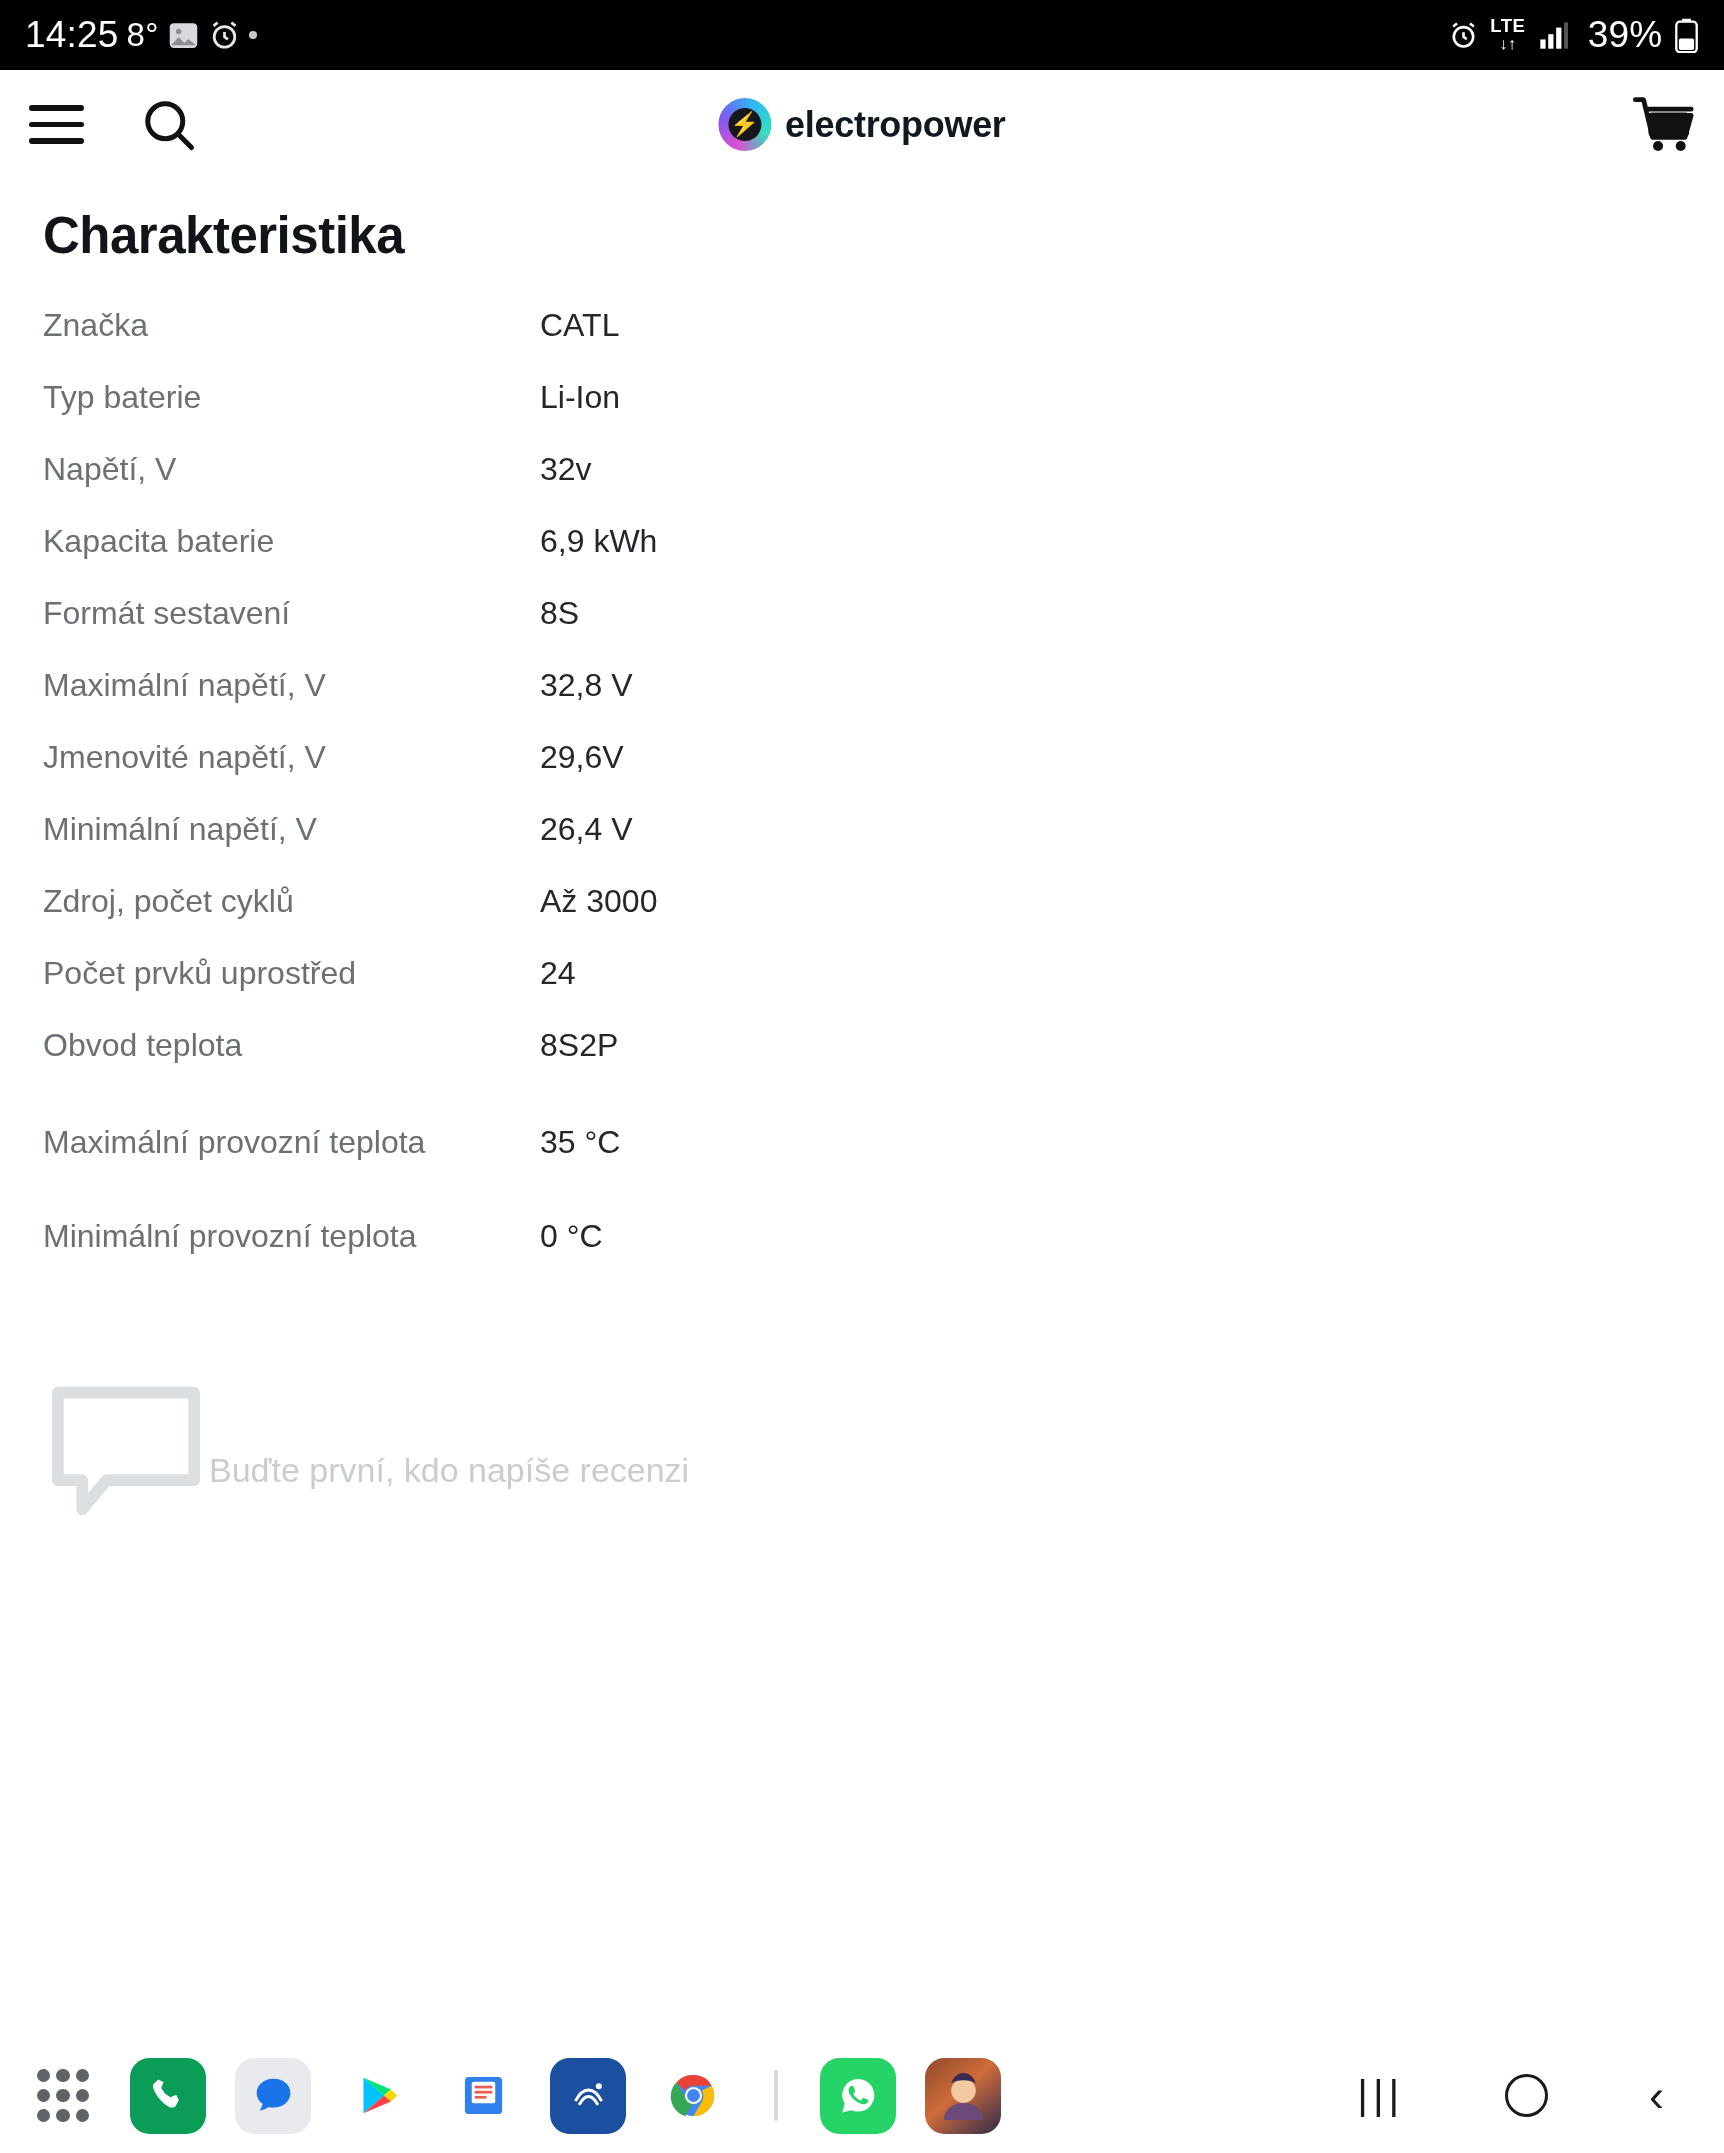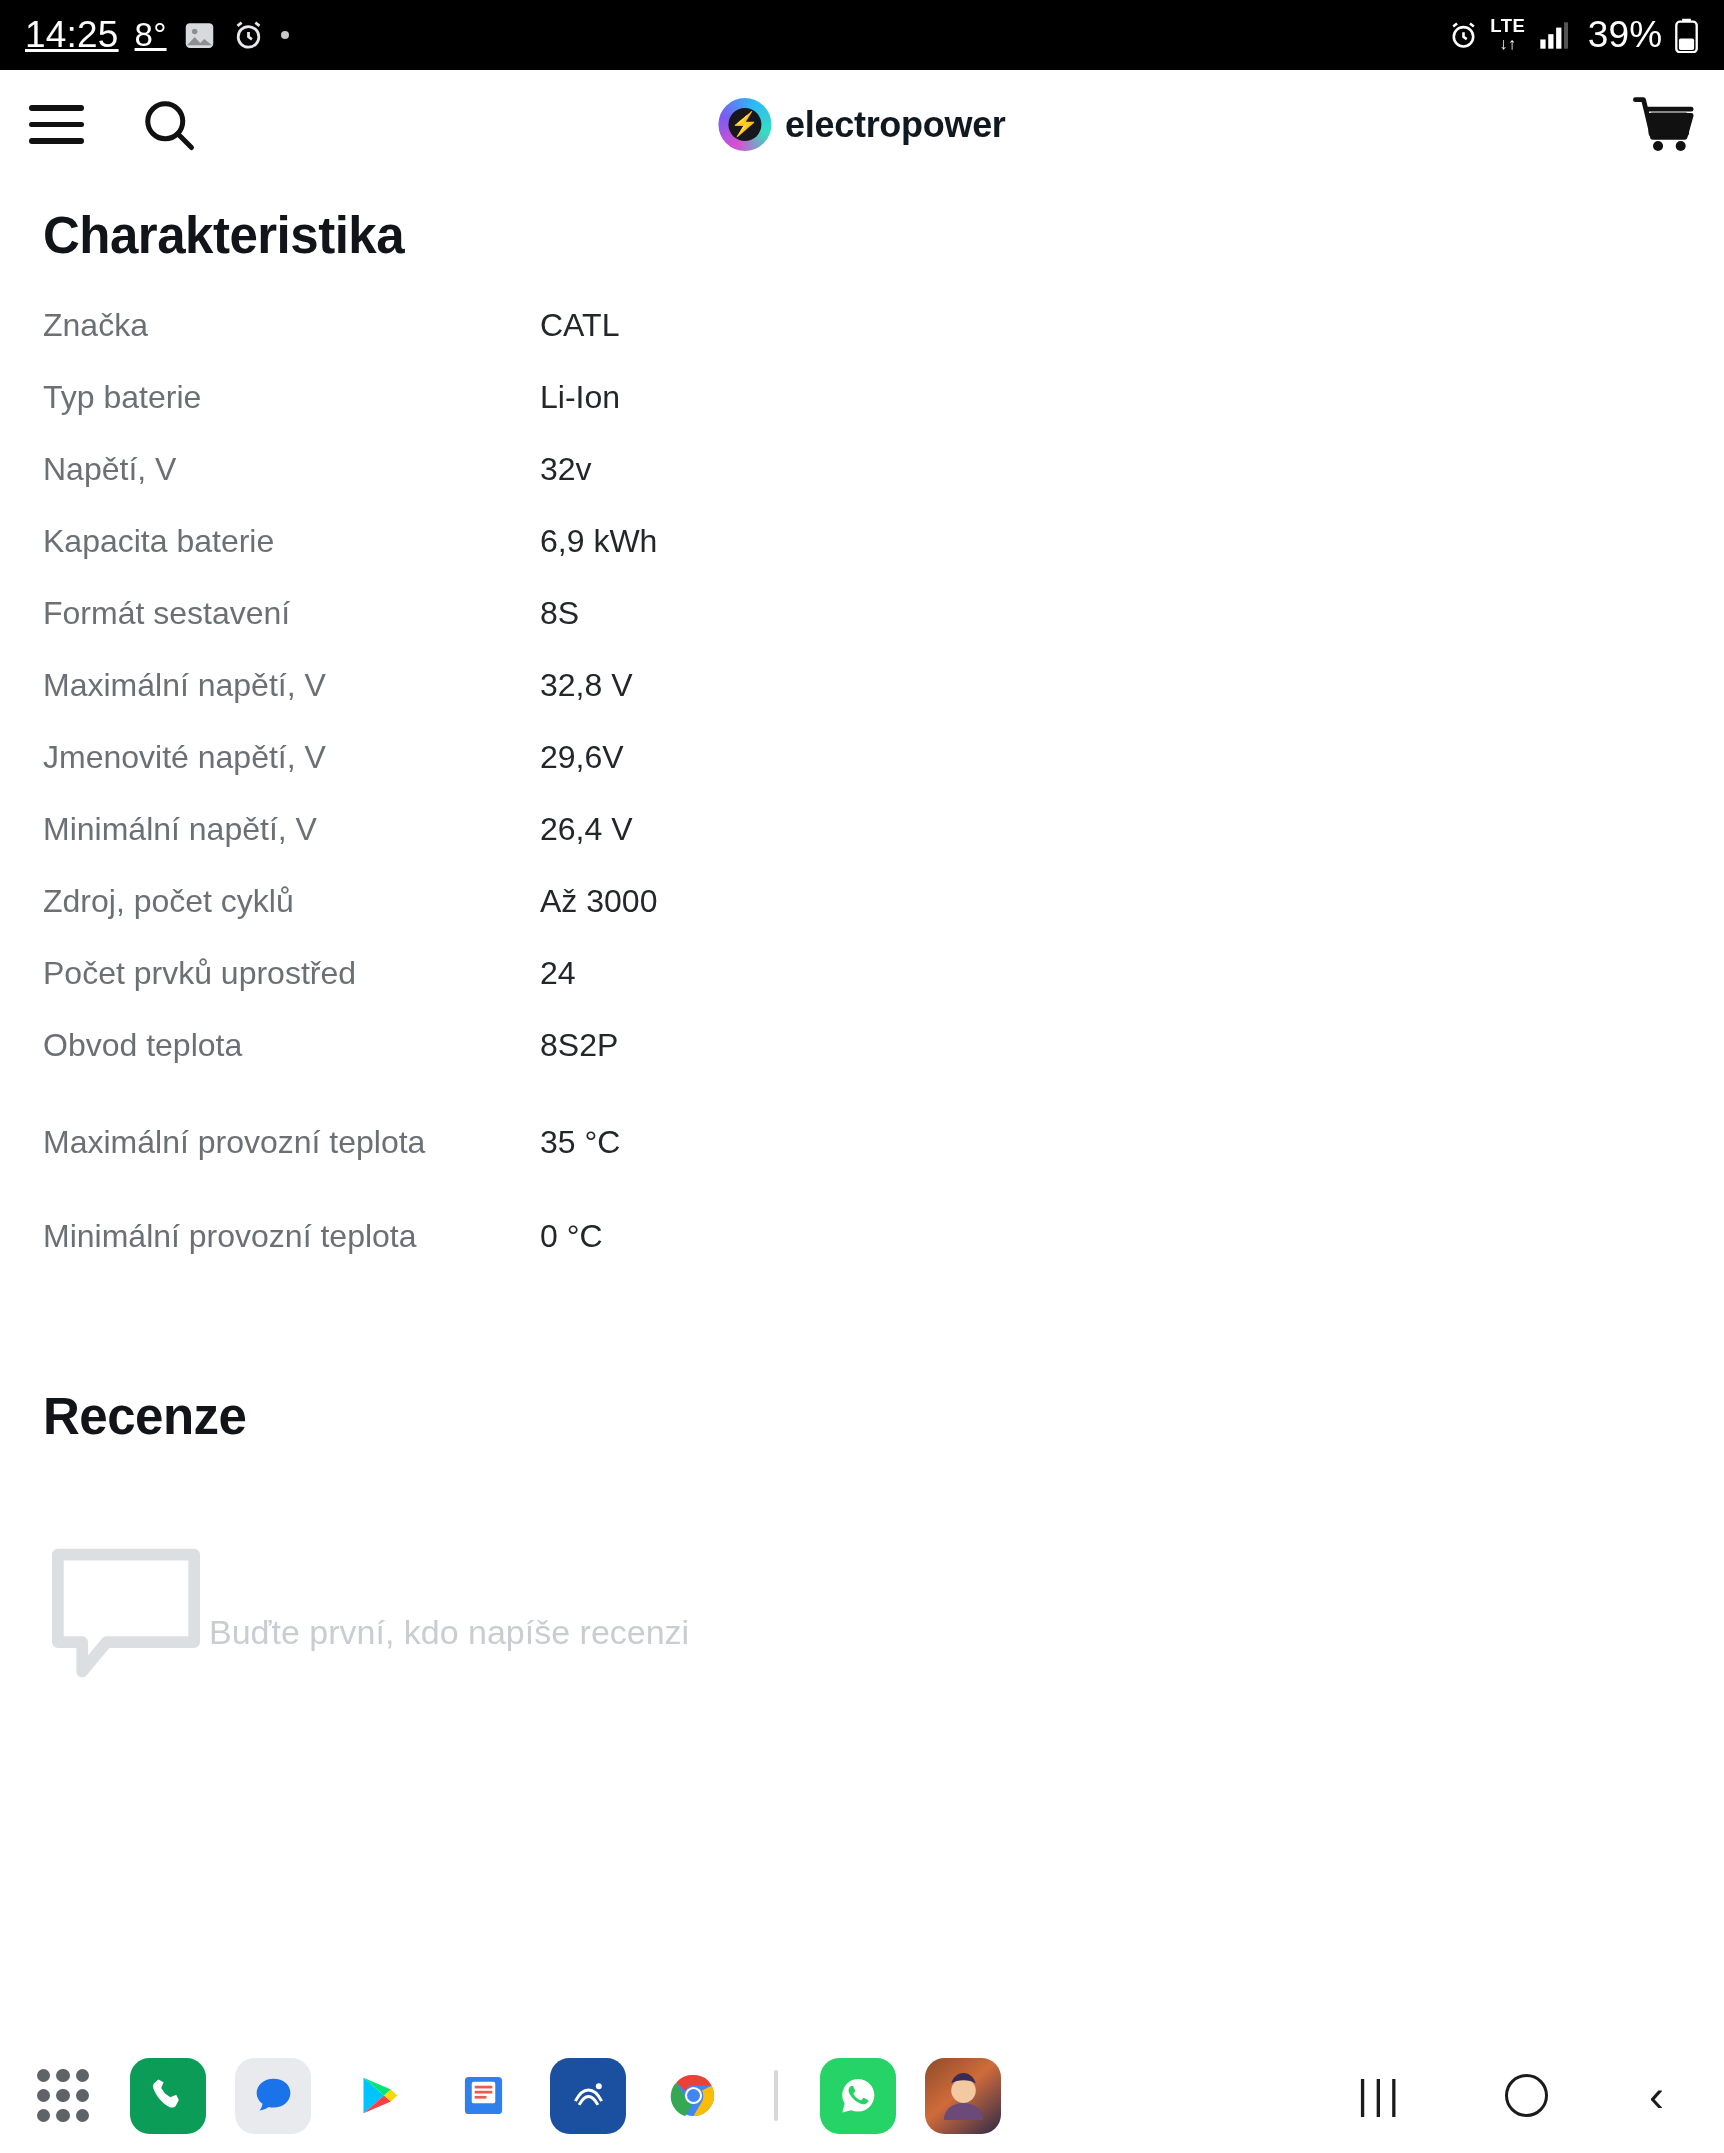--- a/index.html
+++ b/index.html
@@ -15,21 +15,21 @@
   .statusbar {
     height: 70px;
     background: #000000;
     color: #ffffff;
     display: flex;
     align-items: center;
     padding: 0 25px;
     font-size: 36px;
     letter-spacing: 0.2px;
   }
-  .statusbar .left { display: flex; align-items: center; gap: 16px; text-decoration: underline; }
+  .statusbar .left { display: flex; align-items: center; gap: 8px; }
   .statusbar .right { display: flex; align-items: center; gap: 11.7px; margin-left: auto; }
   .sb-time { font-size: 37px; font-weight: 400; }
   .sb-temp { font-size: 33px; }
   .sb-icon { display: inline-flex; align-items: center; justify-content: center; }
   .sb-dot { width: 8.8px; height: 8.8px; border-radius: 50%; background: #c8c8c8; display: inline-block; }
   .sb-lte { font-size: 18.5px; line-height: 1; text-align: center; }
   .sb-lte .lbl { display: block; font-weight: 700; letter-spacing: 0.5px; }
   .sb-lte .arrows { display: block; font-size: 16.6px; }
   .sb-batt-text { font-size: 37px; margin-left: 5.9px; }
 
@@ -285,21 +285,20 @@
     <div class="spec-row tall">
       <div class="spec-label">Maximální provozní teplota</div>
       <div class="spec-value">35 °C</div>
     </div>
     <div class="spec-row tall">
       <div class="spec-label">Minimální provozní teplota</div>
       <div class="spec-value">0 °C</div>
     </div>
   </div>
 
-  <h2 class="reviews-title">Recenze</h2>
 
   <div class="reviews-empty">
     <svg class="bubble-icon" viewBox="0 0 34 30" fill="none" stroke="#dcdfe2" stroke-width="2.4" stroke-linejoin="round">
       <path d="M3 3h28v18H13l-5 6v-6H3z"></path>
     </svg>
     <div class="reviews-empty-text">Buďte první, kdo napíše recenzi</div>
   </div>
 
 </div>
 

